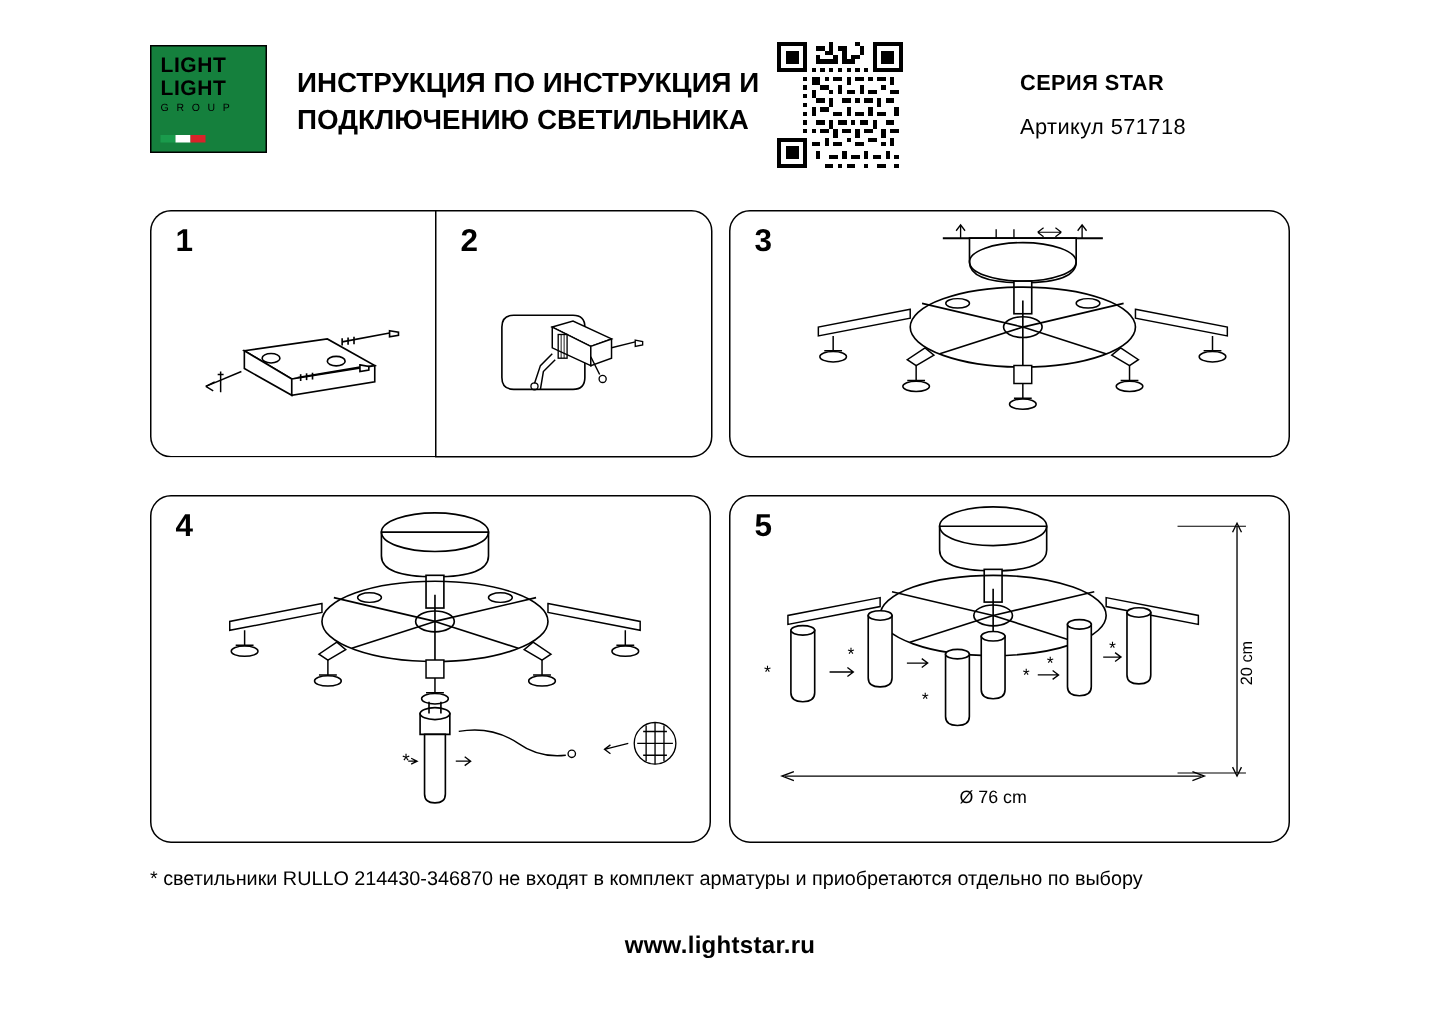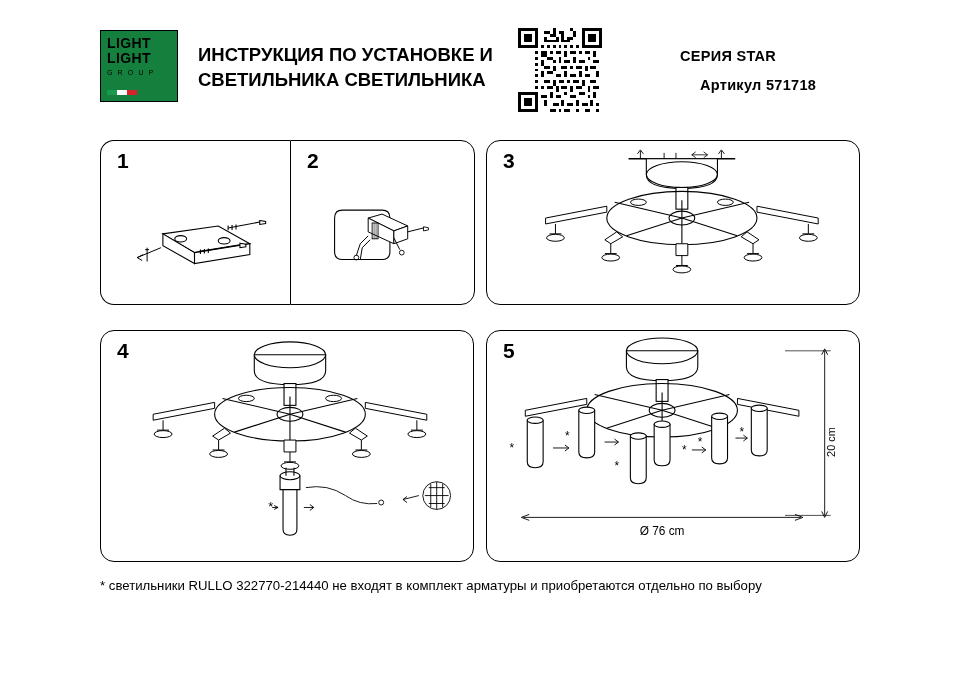--- a/index.html
+++ b/index.html
@@ -74,23 +74,23 @@
   .series {
     position: absolute;
     left: 580px; top: 20px;
     font-size: 14.5px;
     font-weight: bold;
     color: #000;
     letter-spacing: 0.3px;
   }
   .article {
     position: absolute;
-    left: 600px; top: 49px;
+    left: 580px; top: 49px;
     font-size: 14.5px;
-    font-weight: bold;
+    font-weight: normal;
     color: #000;
     letter-spacing: 0.3px;
   }
 
   
   .panel {
     position: absolute;
     border: 1.5px solid #000;
     border-radius: 14px;
     background: #fff;
@@ -143,21 +143,21 @@
         <div>LIGHT</div>
       </div>
       <div class="logo-sub">G R O U P</div>
       <div class="logo-flag">
         <i style="background:#1a9b4c"></i>
           <i style="background:#fff"></i>
           <i style="background:#d8232a"></i>
       </div>
     </div>
 
-    <div class="title">ИНСТРУКЦИЯ ПО УСТАНОВКЕ И СВЕТИЛЬНИКА СВЕТИЛЬНИКА</div>
+    <div class="title">ИНСТРУКЦИЯ ПО ИНСТРУКЦИЯ И ПОДКЛЮЧЕНИЮ СВЕТИЛЬНИКА</div>
 
     <div class="qr">
       <svg viewBox="0 0 29 29" shape-rendering="crispEdges">
         <rect width="29" height="29" fill="#fff"></rect>
         <g fill="#000">
 
           <rect x="0" y="0" width="7" height="1"></rect>
             <rect x="0" y="6" width="7" height="1"></rect>
           <rect x="0" y="0" width="1" height="7"></rect>
             <rect x="6" y="0" width="1" height="7"></rect>
@@ -529,15 +529,16 @@
         <g stroke-width="0.9">
           <path d="M36 188 L316 188"></path>
           <path d="M42 185 L34 188 L42 191"></path>
           <path d="M310 185 L318 188 L310 191"></path>
         </g>
         <text x="176" y="206" fill="#000" stroke="none" font-family="Liberation Sans, sans-serif" font-size="12" text-anchor="middle">Ø 76 cm</text>
       </svg>
     </div>
   </div>
 
-  <div class="footnote">* светильники RULLO 322770-214440 не входят в комплект арматуры и приобретаются отдельно по выбору</div>
+  <div class="footnote">* светильники RULLO 214430-346870 не входят в комплект арматуры и приобретаются отдельно по выбору</div>
+  <div class="site">www.lightstar.ru</div>
 
 </div>
 
 </body></html>

